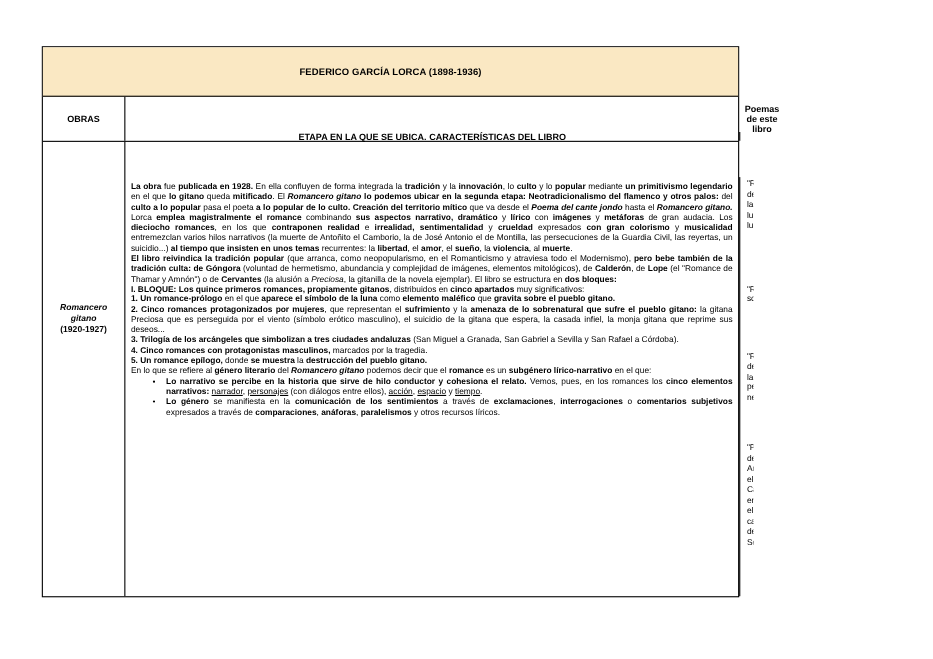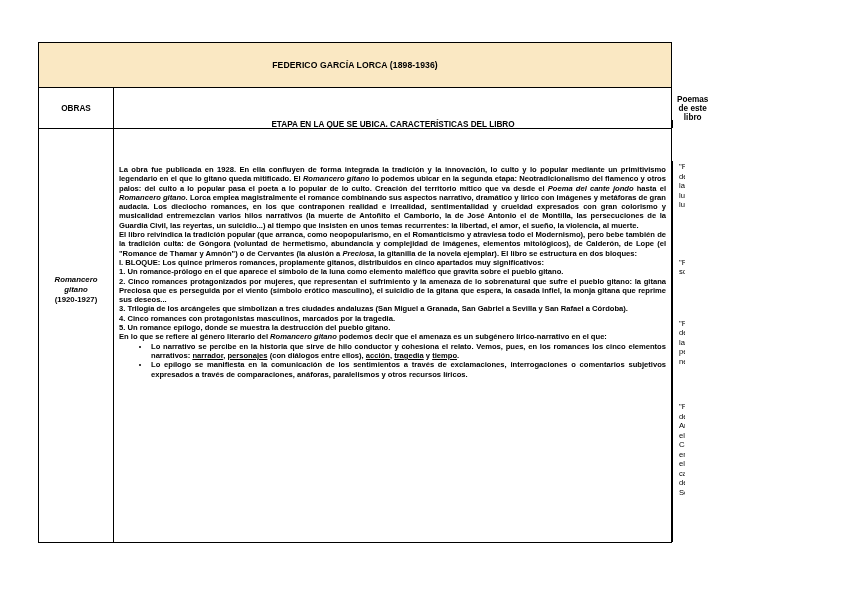--- a/index.html
+++ b/index.html
@@ -32,21 +32,21 @@
     font-weight:bold; font-size:8.2px; text-align:center; padding:0 4px;
   }
   .work-cell {
     display:flex; flex-direction:column; align-items:center; justify-content:center;
     text-align:center; padding:0 3px 92px 3px; font-size:7.8px; font-weight:bold;
     line-height:10px;
   }
   .work-cell .work-title { font-style:italic; }
   .content-cell {
     padding:4px 6px 0 5px; overflow:hidden;
-    font-size:7.6px; line-height:9.3px; text-align:justify;font-weight:bold;
+    font-size:7.6px; line-height:9.3px; text-align:justify;
   }
   .content-cell p { margin:0; }
   .content-cell p.bullet {
     display:list-item; list-style:disc outside; margin-left:31px; padding-left:1px;
   }
   .poems-cell {
     display:flex; flex-direction:column; align-items:center;
     padding:33px 6px 0 6px; overflow:hidden;
     font-size:7.6px; line-height:9.5px; text-align:center;
   }
@@ -89,25 +89,25 @@
 
         <p><b>2. Cinco romances protagonizados por mujeres</b>, que representan el <b>sufrimiento</b> y la <b>amenaza de lo sobrenatural que sufre el pueblo gitano:</b> la gitana Preciosa que es perseguida por el viento (símbolo erótico masculino), el suicidio de la gitana que espera, la casada infiel, la monja gitana que reprime sus deseos...</p>
 
         <p><b>3. Trilogía de los arcángeles que simbolizan a tres ciudades andaluzas</b> (San Miguel a Granada, San Gabriel a Sevilla y San Rafael a Córdoba).</p>
 
         <p><b>4. Cinco romances con protagonistas masculinos,</b> marcados por la tragedia.</p>
 
         <p><b>5. Un romance epílogo,</b> donde <b>se muestra</b> la <b>destrucción del pueblo gitano.</b></p>
 
 
-        <p>En lo que se refiere al <b>género literario</b> del <b><i>Romancero gitano</i></b> podemos decir que el <b>amenaza</b> es un <b>subgénero lírico-narrativo</b> en el que:</p>
+        <p>En lo que se refiere al <b>género literario</b> del <b><i>Romancero gitano</i></b> podemos decir que el <b>romance</b> es un <b>subgénero lírico-narrativo</b> en el que:</p>
 
-        <p class="bullet"><b>Lo narrativo se percibe en la historia que sirve de hilo conductor y cohesiona el relato.</b> Vemos, pues, en los romances los <b>cinco elementos narrativos:</b> <u>narrador</u>, <u>personajes</u> (con diálogos entre ellos), <u>acción</u>, <u>tragedia</u> y <u>tiempo</u>.</p>
+        <p class="bullet"><b>Lo narrativo se percibe en la historia que sirve de hilo conductor y cohesiona el relato.</b> Vemos, pues, en los romances los <b>cinco elementos narrativos:</b> <u>narrador</u>, <u>personajes</u> (con diálogos entre ellos), <u>acción</u>, <u>espacio</u> y <u>tiempo</u>.</p>
 
-        <p class="bullet"><b>Lo epílogo</b> se manifiesta en la <b>comunicación de los sentimientos</b> a través de <b>exclamaciones</b>, <b>interrogaciones</b> o <b>comentarios subjetivos</b> expresados a través de <b>comparaciones</b>, <b>anáforas</b>, <b>paralelismos</b> y otros recursos líricos.</p>
+        <p class="bullet"><b>Lo género</b> se manifiesta en la <b>comunicación de los sentimientos</b> a través de <b>exclamaciones</b>, <b>interrogaciones</b> o <b>comentarios subjetivos</b> expresados a través de <b>comparaciones</b>, <b>anáforas</b>, <b>paralelismos</b> y otros recursos líricos.</p>
       </div>
 
     <div class="c3 poems-cell">
 
         <div class="poem">"Romance de la luna, luna"</div>
 
         <div class="poem">"Romance sonámbulo"</div>
 
         <div class="poem">"Romance de la pena negra"</div>
 

